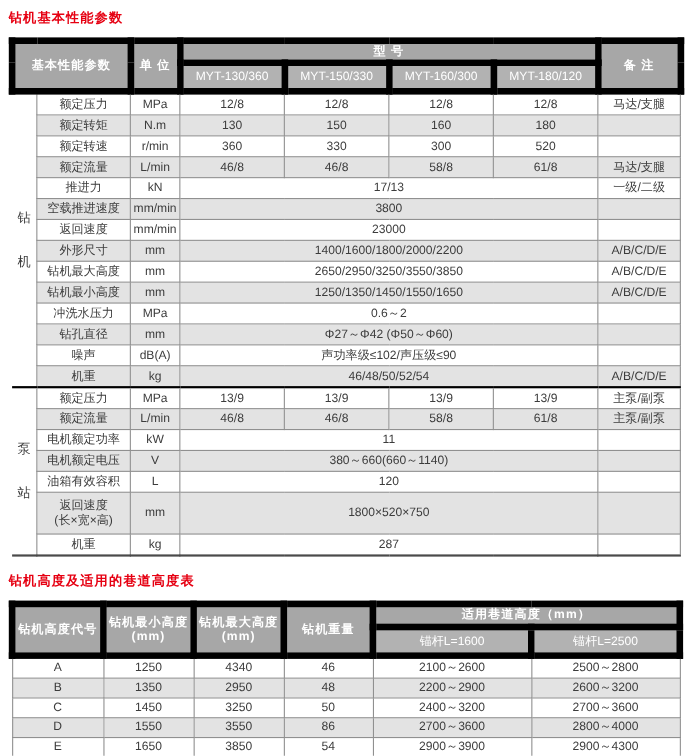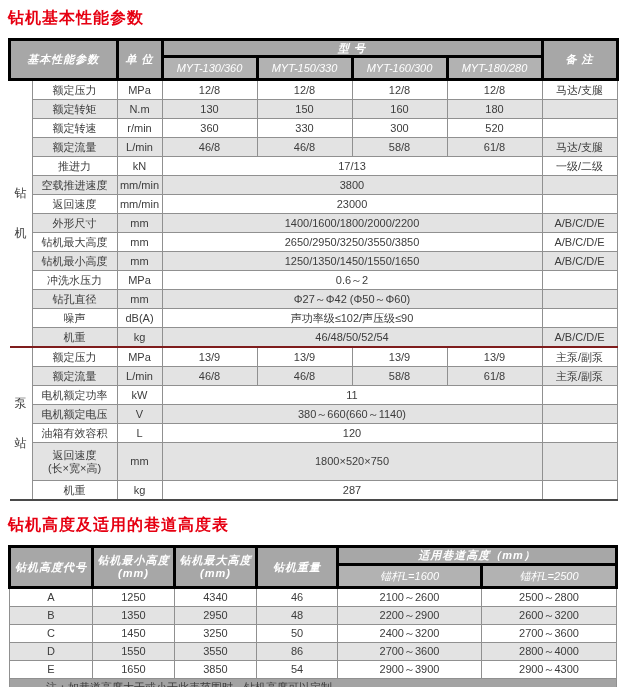--- a/index.html
+++ b/index.html
@@ -2,41 +2,40 @@
 <html><head>
 <meta charset="utf-8">
 <style>
   html,body{margin:0;padding:0;}
   body{
     width:623px;height:687px;overflow:hidden;background:#ffffff;
     font-family:"Liberation Sans","DejaVu Sans",sans-serif;
     -webkit-font-smoothing:antialiased;
   }
   .sec-title{
-    color:#e60012;font-size:16px;font-weight:bold;
+    color:#e60012;font-size:12px;font-weight:bold;
     margin:8px 0 9px 8px;letter-spacing:1px;
   }
   .sec-title.second{margin-top:14px;}
   table{border-collapse:collapse;table-layout:fixed;margin-left:8px;
         border-bottom:2px solid #4a4a4a;}
   th,td{padding:0 2px;text-align:center;vertical-align:middle;
         font-size:11px;line-height:1.15;overflow:hidden;}
   thead th{
     background:#a7a7a7;color:#ffffff;font-weight:bold;
-    border:3px solid #000000;height:16px;white-space:pre-line;
+    border:6px solid #000000;height:16px;white-space:pre-line;
     letter-spacing:1px;
-    font-style:italic;
   }
   thead tr.subhead th{background:#b2b2b2;font-weight:normal;height:20px;letter-spacing:0;margin-top:28px;}
   tbody td{
     border:1px solid #909090;color:#3c3c3c;height:18px;background:#ffffff;
     white-space:pre-line;
   }
   tbody tr.alt td{background:#e3e3e3;}
-  tbody tr.sec-start td{border-top:2px solid #7f1d1d;}
+  tbody tr.sec-start td{border-top:2px solid #000000;}
   td.group{border:none;background:#ffffff;width:22px;padding:0;}
   td.group .gwrap{display:flex;flex-direction:column;align-items:center;
                   justify-content:center;gap:26px;font-size:12px;color:#3c3c3c;}
   tr.tall td{height:37px;}
   td.note-cell{text-align:left;padding-left:36px;background:#a3a3a3;}
   #t2 tbody td{height:17px;}
 </style>
 </head>
 <body>
 
@@ -57,21 +56,21 @@
     <tr>
       <th colspan="2" rowspan="2">基本性能参数</th>
       <th rowspan="2">单 位</th>
       <th colspan="4" style="height:14px;">型  号</th>
       <th rowspan="2">备 注</th>
     </tr>
     <tr class="subhead">
       <th>MYT-130/360</th>
       <th>MYT-150/330</th>
       <th>MYT-160/300</th>
-      <th>MYT-180/280</th>
+      <th>MYT-180/120</th>
     </tr>
   </thead>
   <tbody id="t1body">
       <tr class="sec-start">
         <td class="group" rowspan="14"><div class="gwrap"><span>钻</span><span>机</span></div></td>
         <td>额定压力</td>
         <td>MPa</td>
         <td>12/8</td>
         <td>12/8</td>
         <td>12/8</td>

